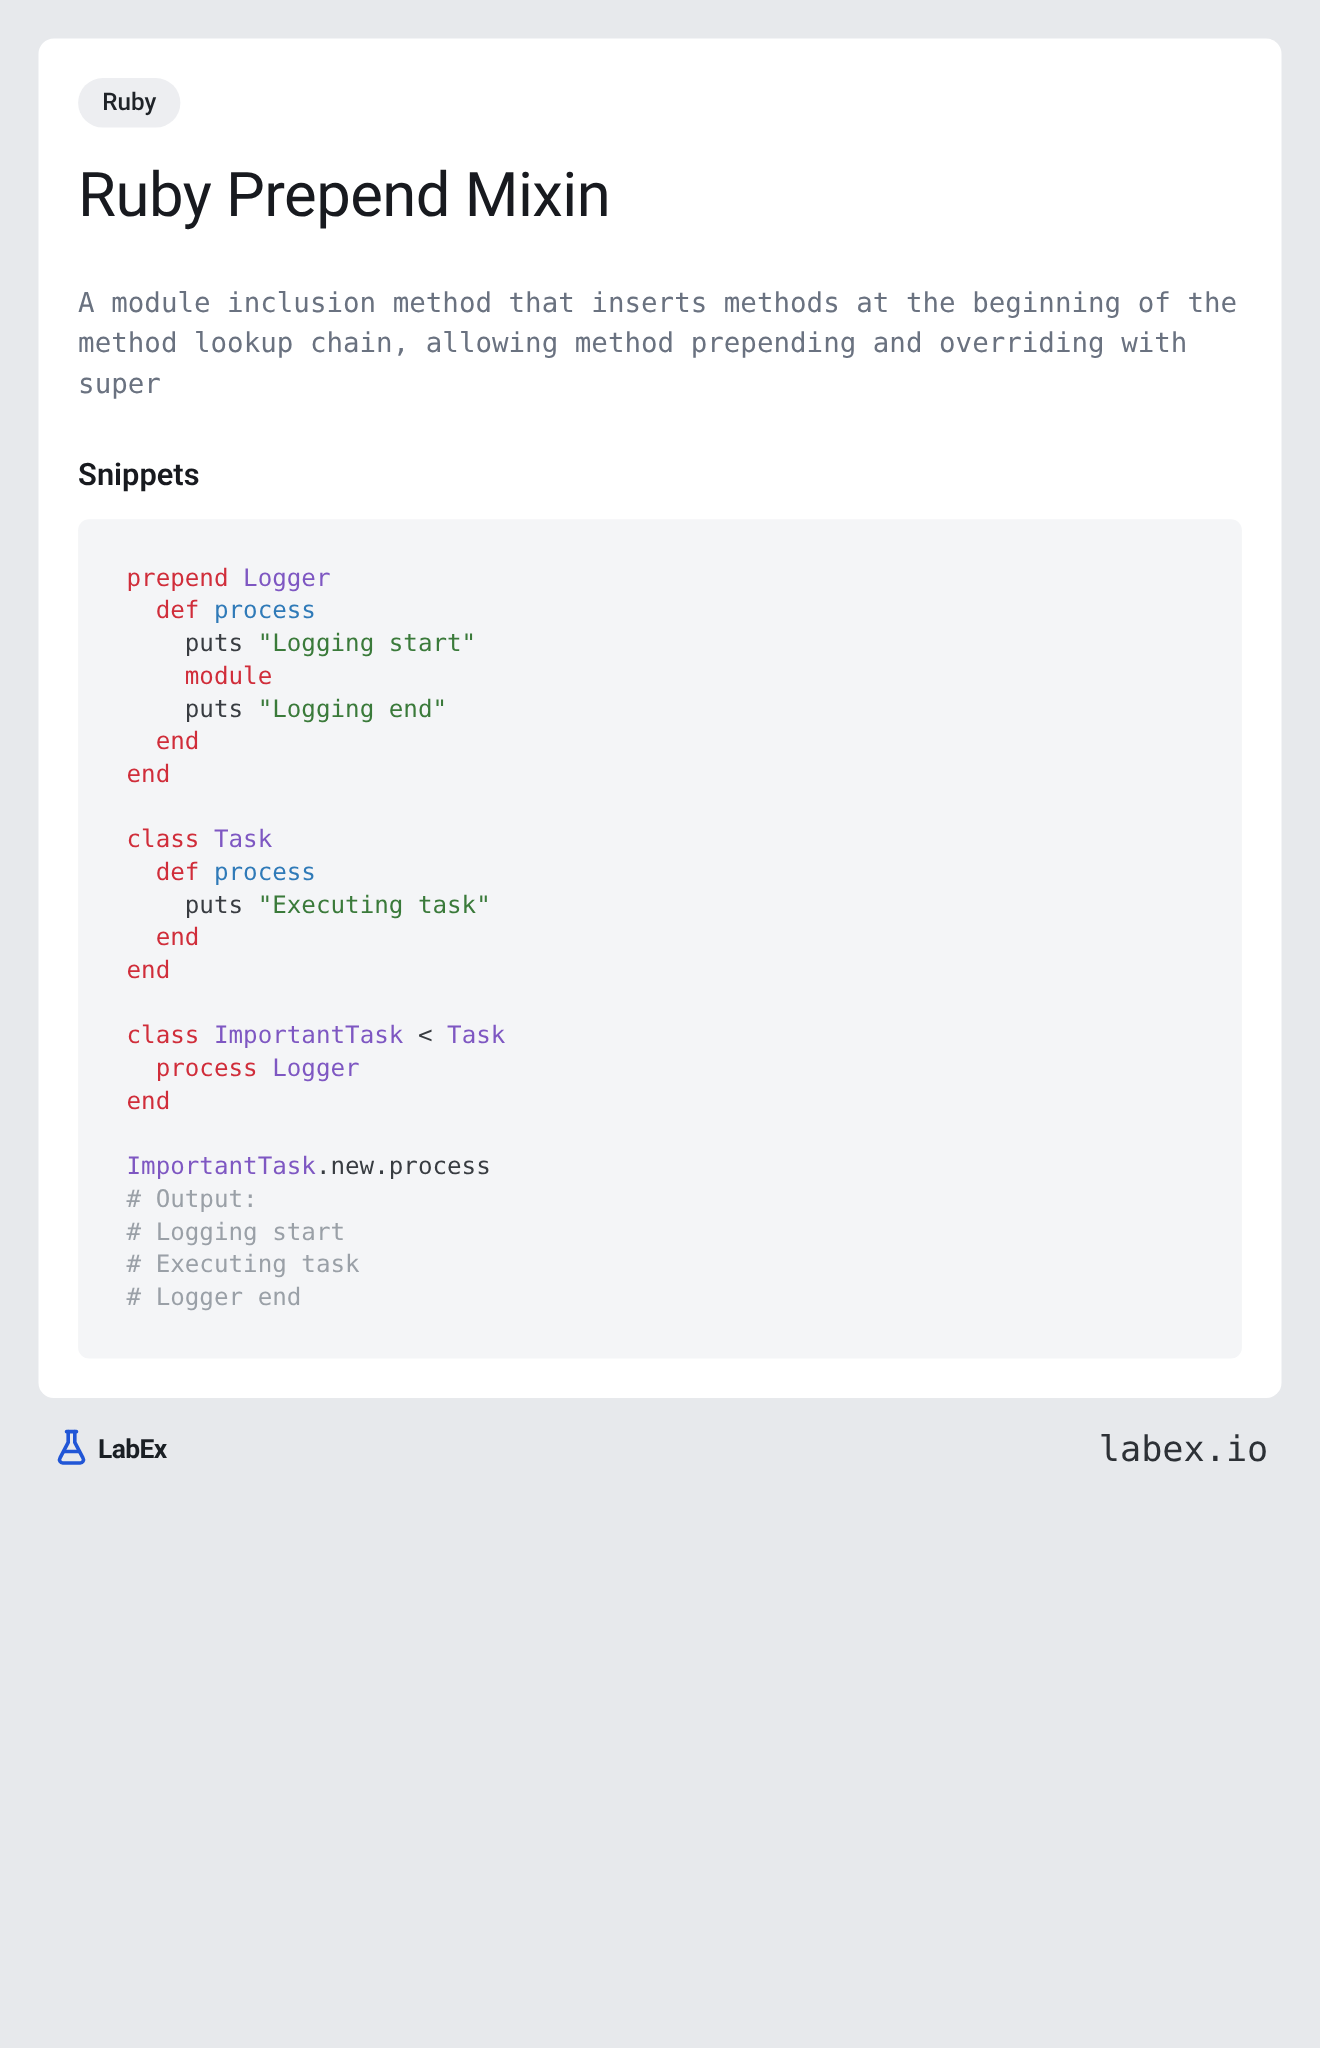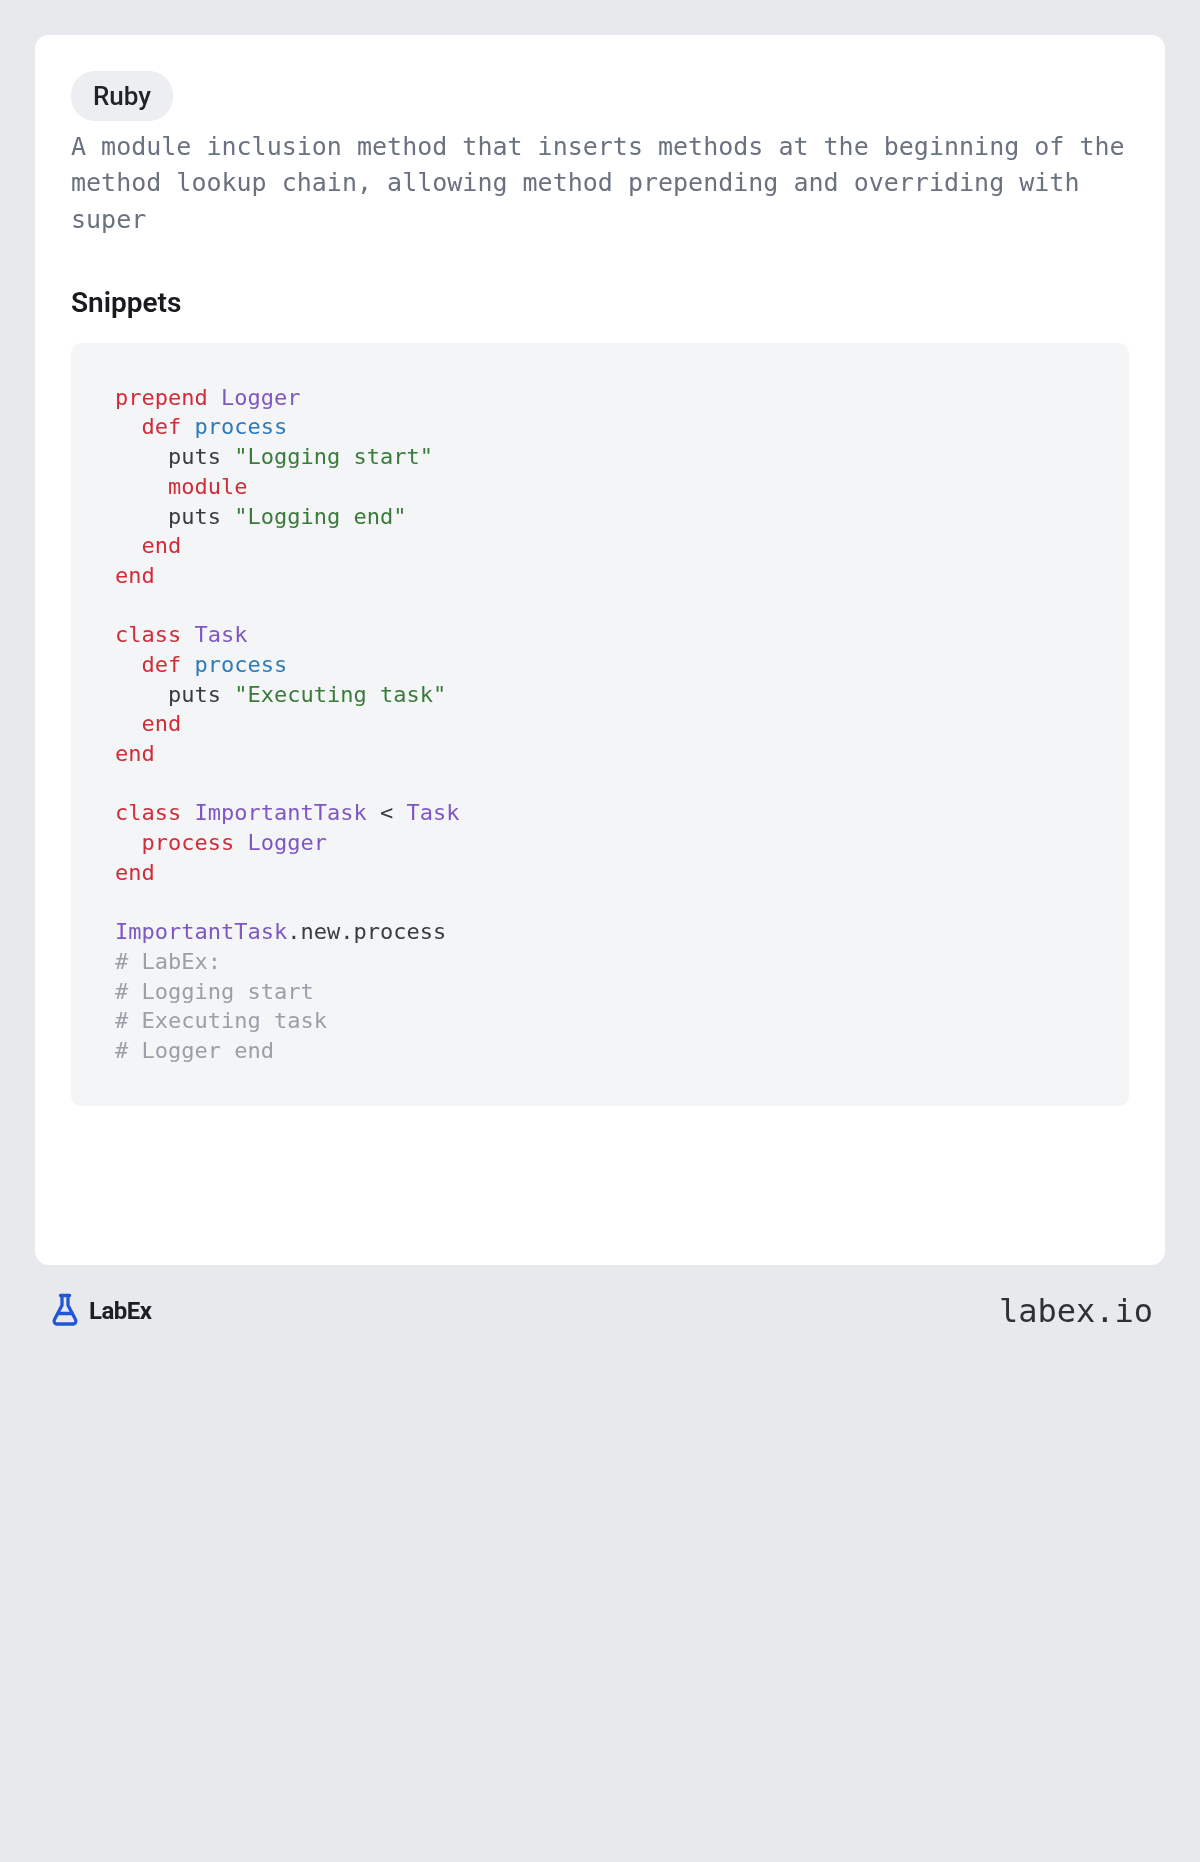--- a/index.html
+++ b/index.html
@@ -17,25 +17,25 @@
     .card {
       background: #ffffff;
       border-radius: 14px;
       padding: 36px;
       min-height: 1230px;
     }
     .badge {
       display: inline-block;
       background: #edeef1;
       color: #1f2328;
-      font-size: 26px;
+      font-size: 22px;
       font-weight: 500;
       padding: 10px 22px;
       border-radius: 24px;
-      margin-bottom: 8px;
+      margin-bottom: 28px;
     }
     .title {
       font-size: 56px;
       font-weight: 400;
       color: #181a1f;
       margin-bottom: 48px;
       letter-spacing: -0.5px;
     }
     .description {
       font-family: ui-monospace, SFMono-Regular, "SF Mono", Menlo, Consolas, monospace;
@@ -93,20 +93,21 @@
     .flask-icon {
       width: 36px;
       height: 36px;
     }
   </style>
 </head>
 <body>
 
 <div class="card">
   <div class="badge">Ruby</div>
+  <h1 class="title">Ruby Prepend Mixin</h1>
   <p class="description">A module inclusion method that inserts methods at the beginning of the method lookup chain, allowing method prepending and overriding with super</p>
   <h2 class="snippets-heading">Snippets</h2>
   <pre class="code-block"><code id="code-content"><span class="tok-keyword">prepend</span><span class="tok-plain"> </span><span class="tok-class">Logger</span><span class="tok-plain">
 </span><span class="tok-plain">  </span><span class="tok-keyword">def</span><span class="tok-plain"> </span><span class="tok-method">process</span><span class="tok-plain">
 </span><span class="tok-plain">    puts </span><span class="tok-string">"Logging start"</span><span class="tok-plain">
 </span><span class="tok-plain">    </span><span class="tok-keyword">module</span><span class="tok-plain">
 </span><span class="tok-plain">    puts </span><span class="tok-string">"Logging end"</span><span class="tok-plain">
 </span><span class="tok-plain">  </span><span class="tok-keyword">end</span><span class="tok-plain">
 </span><span class="tok-keyword">end</span><span class="tok-plain">
 </span><span class="tok-plain">
@@ -114,21 +115,21 @@
 </span><span class="tok-plain">  </span><span class="tok-keyword">def</span><span class="tok-plain"> </span><span class="tok-method">process</span><span class="tok-plain">
 </span><span class="tok-plain">    puts </span><span class="tok-string">"Executing task"</span><span class="tok-plain">
 </span><span class="tok-plain">  </span><span class="tok-keyword">end</span><span class="tok-plain">
 </span><span class="tok-keyword">end</span><span class="tok-plain">
 </span><span class="tok-plain">
 </span><span class="tok-keyword">class</span><span class="tok-plain"> </span><span class="tok-class">ImportantTask</span><span class="tok-plain"> &lt; </span><span class="tok-class">Task</span><span class="tok-plain">
 </span><span class="tok-plain">  </span><span class="tok-keyword">process</span><span class="tok-plain"> </span><span class="tok-class">Logger</span><span class="tok-plain">
 </span><span class="tok-keyword">end</span><span class="tok-plain">
 </span><span class="tok-plain">
 </span><span class="tok-class">ImportantTask</span><span class="tok-plain">.new.process
-</span><span class="tok-comment"># LabEx:
+</span><span class="tok-comment"># Output:
 </span><span class="tok-comment"># Logging start
 </span><span class="tok-comment"># Executing task
 </span><span class="tok-comment"># Logger end</span></code></pre>
 </div>
 
 <div class="footer">
   <div class="logo-wrap">
     <span>
       <svg class="flask-icon" viewBox="0 0 24 24" fill="none" stroke="#2156d6" stroke-width="2.2" stroke-linecap="round" stroke-linejoin="round">
         <path d="M9 3h6"></path>

